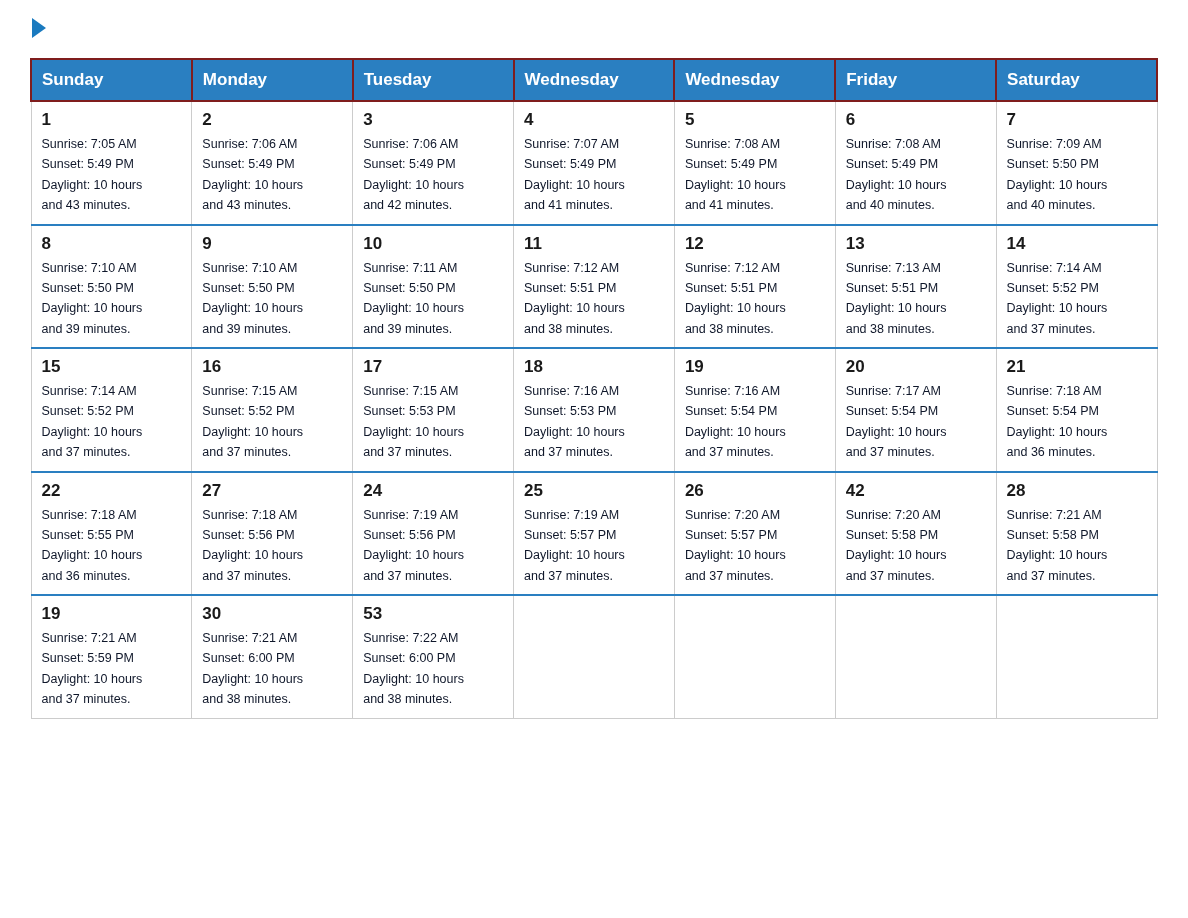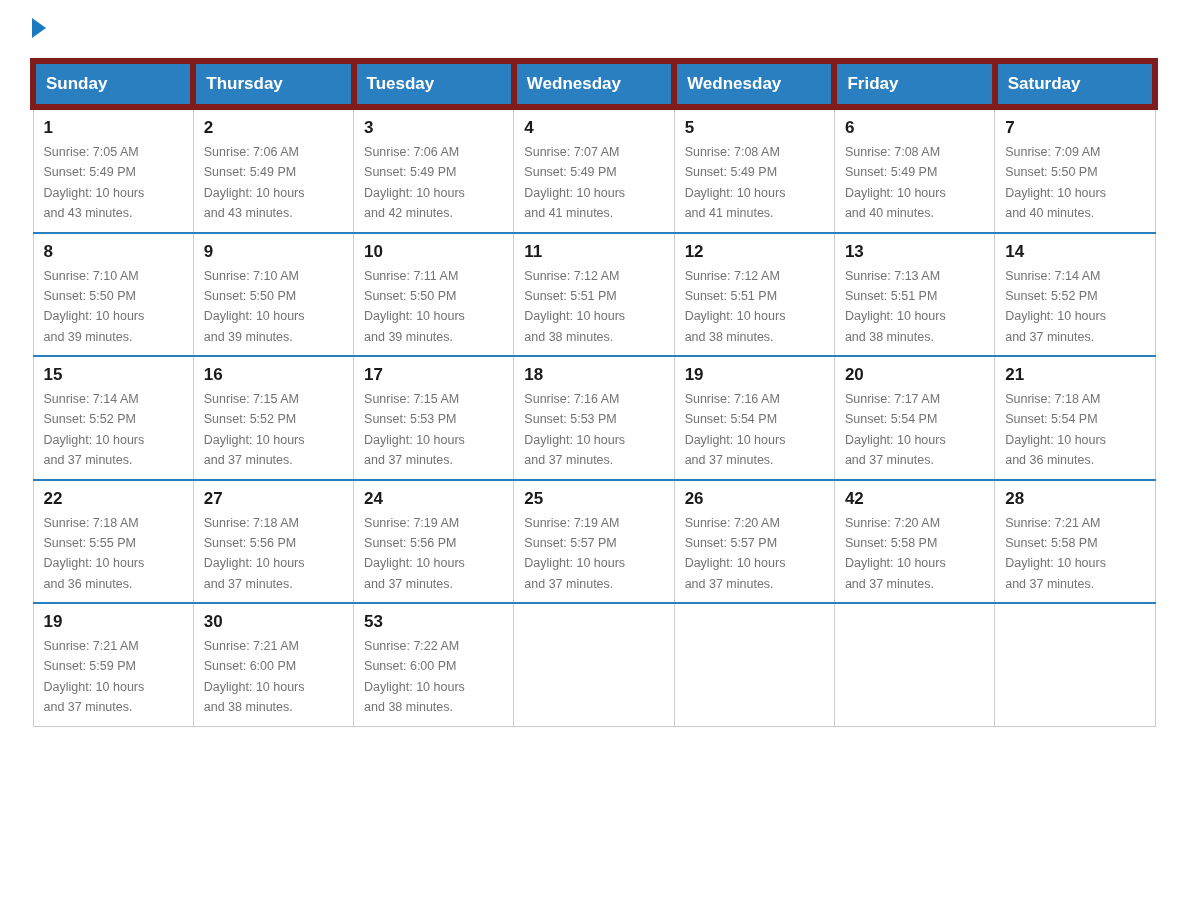--- a/index.html
+++ b/index.html
@@ -67,39 +67,39 @@
       width: 100%;
       border-collapse: collapse;
     }
     .calendar th {
       background-color: #2a7fc1;
       color: #fff;
       padding: 10px 10px;
       font-size: 17px;
       font-weight: bold;
       text-align: left;
-      border: 6px solid #7f1d1d;
+      border: 2px solid #7f1d1d;
     }
     .calendar td {
       border: 1px solid #ccc;
       vertical-align: top;
       padding: 8px 10px;
       width: 14.28%;
       min-height: 110px;
     }
     .day-number {
       font-size: 17px;
       font-weight: bold;
       color: #1a1a1a;
       display: block;
       margin-bottom: 4px;
     }
     .day-info {
       font-size: 12.5px;
-      color: #737373;
+      color: #0f172a;
       line-height: 1.55;
     }
     .empty-cell {
       background: #fff;
     }
     tr.week-row td {
       border-top: 2px solid #2a7fc1;
     }
   </style>
 </head>
@@ -118,21 +118,21 @@
   <div class="title-section">
     <div class="month-title"></div>
     <div class="location"></div>
   </div>
 </div>
 
 <table class="calendar">
   <thead>
     <tr>
     <th>Sunday</th>
-        <th>Thursday</th>
+        <th>Monday</th>
         <th>Tuesday</th>
         <th>Wednesday</th>
         <th>Wednesday</th>
         <th>Friday</th>
         <th>Saturday</th>
       </tr>
   </thead>
   <tbody id="calendar-body">
   <tr class="week-row">
         <td>

